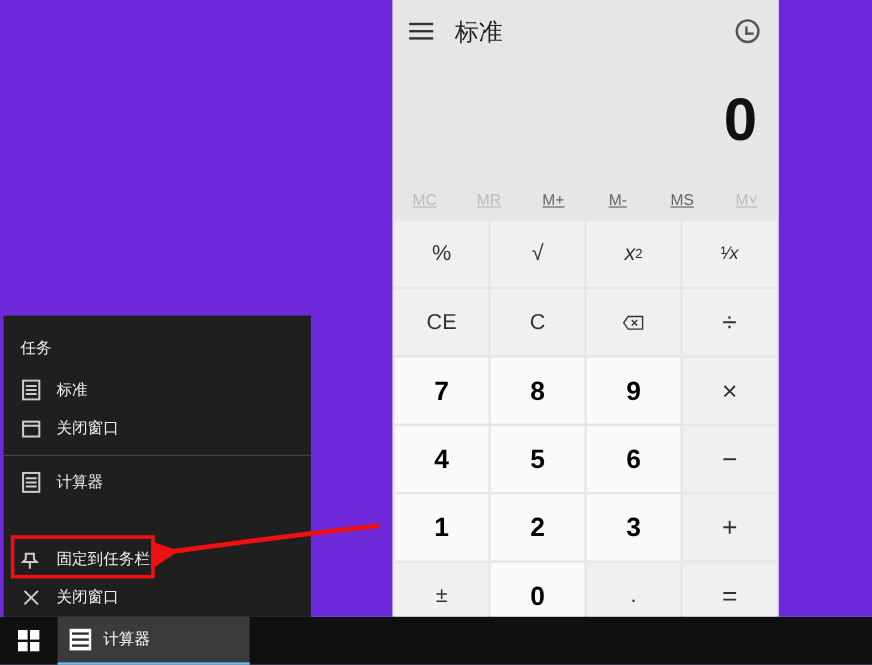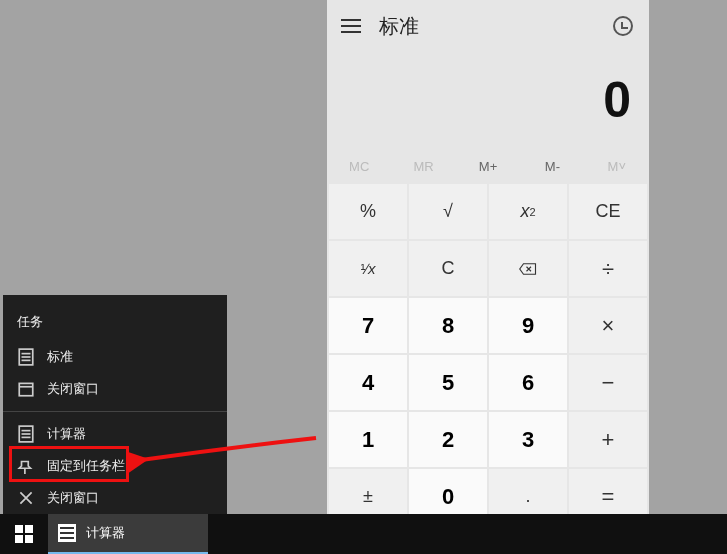--- a/index.html
+++ b/index.html
@@ -1,20 +1,20 @@
 <!DOCTYPE html>
 <html><head>
 <meta charset="utf-8">
 <style>
   * { margin: 0; padding: 0; box-sizing: border-box; font-family: "Microsoft YaHei", "Segoe UI", sans-serif; }
   body { width: 727px; height: 554px; overflow: hidden; position: relative; }
   
   .desktop {
     width: 727px; height: 514px;
-    background: #a3a3a3;
+    background: #6d28d9;
     position: relative;
   }
 
   
   .calc-window {
     position: absolute;
     top: 0; left: 327px;
     width: 322px; height: 514px;
     background: #e6e6e6;
   }
@@ -50,21 +50,21 @@
     display: flex; justify-content: flex-end; align-items: center;
     padding-right: 18px;
     font-size: 50px; font-weight: 600; color: #111;
   }
   .mem-row {
     height: 36px;
     display: flex;
   }
   .mem-btn {
     flex: 1; display: flex; align-items: center; justify-content: center;
-    font-size: 13px; color: #666;
+    font-size: 13px; color: #666; text-decoration: underline;
   }
   .mem-btn.disabled { color: #bbb; }
   .keys {
     display: grid;
     grid-template-columns: repeat(4, 1fr);
     grid-auto-rows: 55px;
     gap: 2px;
     padding: 0 2px 2px 2px;
   }
   .key {
@@ -75,38 +75,39 @@
   }
   .key.func { background: #f0f0f0; color: #333; }
   .key.digit { background: #fafafa; font-size: 22px; font-weight: 600; }
   .key.op { background: #f0f0f0; font-size: 22px; color: #333; }
   .key svg { width: 18px; height: 18px; }
 
   
   .jumplist {
     position: absolute;
     left: 3px; bottom: 0px;
-    width: 224px;
+    width: 256px;
     background: #1f1f1f;
     color: #fff;
     font-size: 13px;
   }
   .jl-section-title {
     padding: 18px 14px 10px 14px;
     color: #eee; font-size: 13px;
   }
   .jl-item {
     height: 32px; display: flex; align-items: center;
     padding: 0 14px; cursor: pointer;
     color: #eee;
   }
   .jl-icon { width: 18px; margin-right: 12px; display: inline-flex; }
   .jl-sep { height: 1px; background: #444; margin: 6px 0; }
   .jl-highlight-wrap {
     position: relative;
+    margin-top: 32px;
   }
   .jl-red-box {
     position: absolute;
     left: 6px; top: -4px;
     width: 120px; height: 36px;
     border: 3px solid #e11;
     pointer-events: none;
   }
 
   
@@ -162,34 +163,35 @@
       </div>
       <div class="calc-mode">标准</div>
       <div class="history-icon"></div>
     </div>
     <div class="calc-display">0</div>
     <div class="mem-row">
       <div class="mem-btn disabled">MC</div>
       <div class="mem-btn disabled">MR</div>
       <div class="mem-btn">M+</div>
       <div class="mem-btn">M-</div>
+      <div class="mem-btn">MS</div>
       <div class="mem-btn disabled">M˅</div>
     </div>
     <div class="keys">
       <div class="key func">%</div>
       <div class="key func">√</div>
       <div class="key func">
           <span style="font-style:italic;">x</span>
           <sup style="font-size:11px;">2</sup>
         </div>
-      <div class="key func">CE</div>
-
       <div class="key func">
           <span style="font-size:15px;">¹∕<span style="font-style:italic;">x</span></span>
         </div>
+
+      <div class="key func">CE</div>
       <div class="key func">C</div>
       <div class="key func">
         <svg viewBox="0 0 24 16">
             <path d="M6 1 L22 1 L22 15 L6 15 L1 8 Z M10 5 L16 11 M16 5 L10 11" stroke="#333" stroke-width="1.5" fill="none"></path>
           </svg>
       </div>
       <div class="key op">÷</div>
 
       <div class="key digit">7</div>
       <div class="key digit">8</div>

